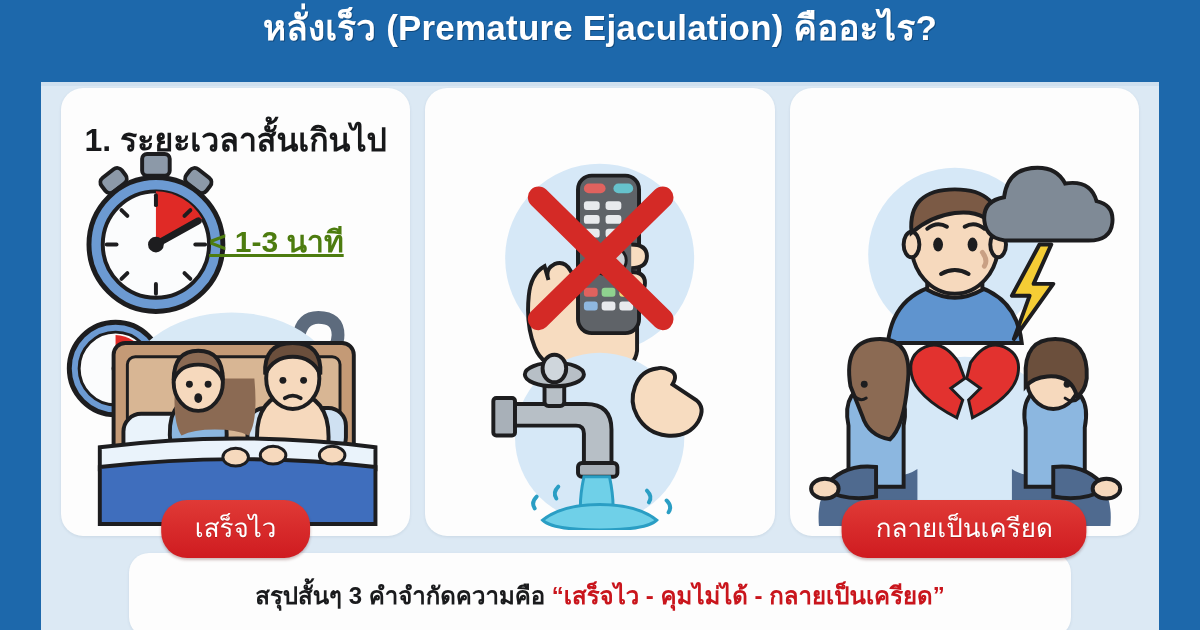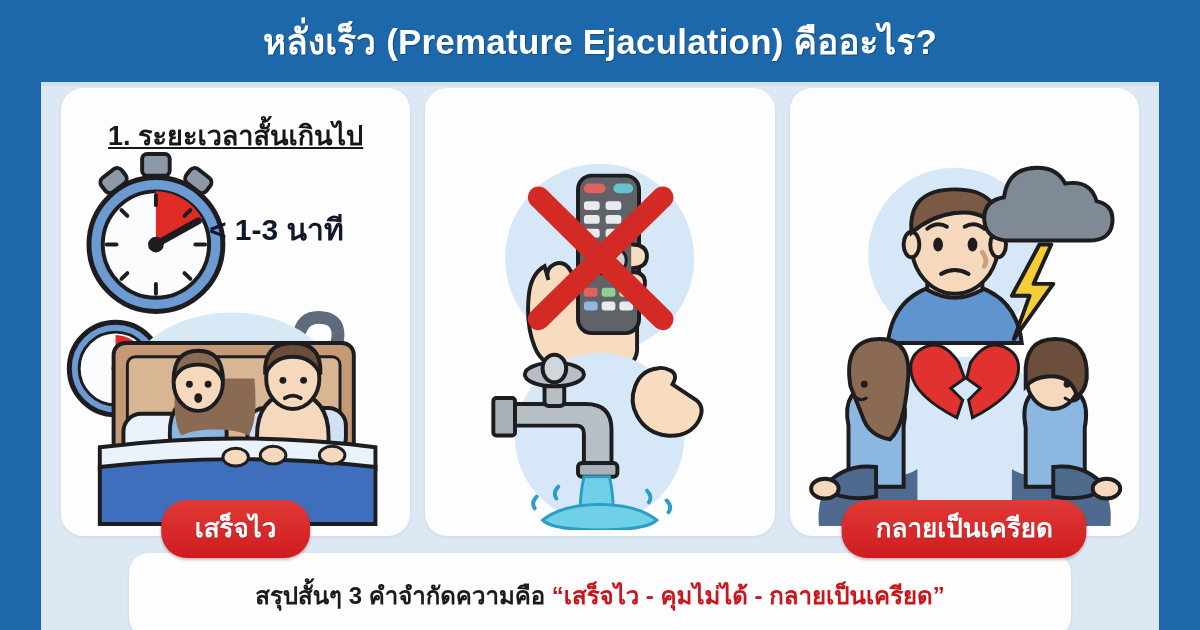--- a/index.html
+++ b/index.html
@@ -10,21 +10,21 @@
   }
   #page {
     position: relative;
     width: 1200px; height: 630px;
     background: #1d68ab;
   }
   
   .header {
     position: absolute; left: 0; top: 0;
     width: 1200px; height: 82px;
-    display: flex; align-items: center; justify-content: center;
+    display: flex; justify-content: center;
     background: #1d68ab;
   }
   .header-title {
     color: #ffffff;
     font-size: 35px;
     font-weight: bold;
     letter-spacing: 0.2px;
     text-shadow: 1px 1px 0 rgba(10,50,90,.55);
     white-space: nowrap;
   }
@@ -53,41 +53,40 @@
     flex: 1 1 0;
     background: #fdfdfd;
     border-radius: 22px;
     box-shadow: 0 1px 3px rgba(40,70,100,.10);
     overflow: visible;
   }
   .card-title {
     position: absolute;
     top: 26px; left: 0; right: 0;
     text-align: center;
-    font-size: 27px;
+    font-size: 32px;
     font-weight: bold;
     color: #17181a;
     white-space: nowrap;
-    text-decoration: underline;
   }
   .card-art {
     position: absolute;
     top: 62px; left: 0; right: 0; bottom: 6px;
   }
   
   .badge {
     position: absolute;
     left: 50%;
     transform: translateX(-50%);
     bottom: -22px;
     background: #d8232a;
     background-image: linear-gradient(#e03a36, #cf1b20);
     color: #ffffff;
     font-size: 26px;
-    font-weight: bold;
+    font-weight: normal;
     padding: 7px 34px 10px 34px;
     border-radius: 26px;
     white-space: nowrap;
     box-shadow: 0 2px 3px rgba(80,10,10,.28);
     text-shadow: 0 1px 0 rgba(120,10,10,.4);
     z-index: 5;
   }
   
   .summary {
     position: absolute;
@@ -105,24 +104,25 @@
   .summary-text {
     font-size: 24px;
     font-weight: bold;
     color: #1a1b1d;
     white-space: nowrap;
   }
   .summary-text .hl { color: #c9151c; }
   
   .mins {
     position: absolute;
-    left: 148px; top: 56px;
+    left: 148px; top: 68px;
     font-size: 30px; font-weight: bold;
-    color: #0f172a;
-    white-space: nowrap;
+    color: #4d7c0f;
+    white-space: nowrap;
+    text-decoration: underline;
   }
   svg { display: block; }
 </style>
 </head>
 <body>
 
 <div id="page">
 
   <div class="header">
     <div class="header-title">หลั่งเร็ว (Premature Ejaculation) คืออะไร?</div>

